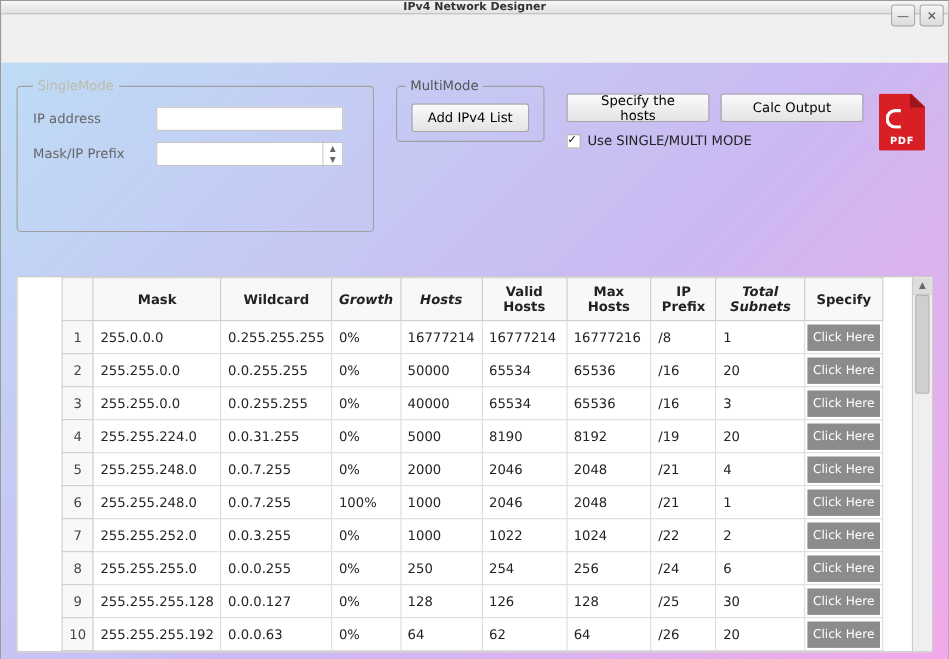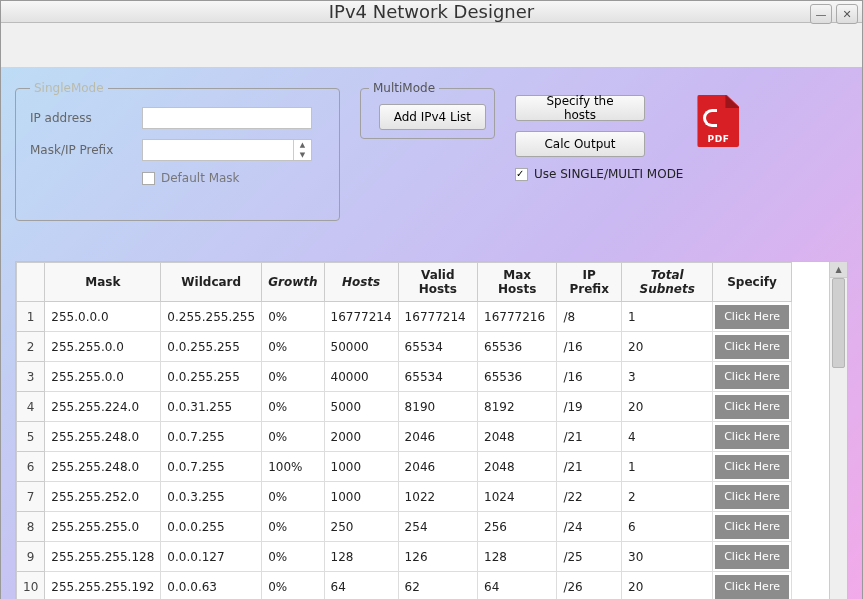--- a/index.html
+++ b/index.html
@@ -1,49 +1,49 @@
 <!DOCTYPE html>
 <html><head>
 <meta charset="utf-8">
 <style>
 * { box-sizing: border-box; margin: 0; padding: 0; font-family: "DejaVu Sans", Arial, sans-serif; }
 body { width: 863px; height: 599px; background: #f0f0f0; overflow: hidden; }
 .window { width: 863px; height: 599px; display: flex; flex-direction: column; border: 1px solid #999; }
 .titlebar { height: 27px; background: linear-gradient(#f7f7f7,#e2e2e2); display: flex; align-items: center; justify-content: center; position: relative; border-bottom: 1px solid #bbb; }
-.titlebar-title { font-weight: normal; font-size: 18px; color: #333; }
+.titlebar-title { font-weight: bold; font-size: 10px; color: #333; }
 .title-buttons { position: absolute; right: 4px; top: 3px; display: flex; gap: 4px; }
 .title-btn { width: 22px; height: 20px; background: linear-gradient(#f5f5f5,#ddd); border: 1px solid #aaa; border-radius: 3px; display: flex; align-items: center; justify-content: center; font-size: 11px; color: #555; cursor: pointer; }
 .client { flex: 1; background: linear-gradient(135deg,#bedcf5 0%, #cbb9f2 55%, #f3a9e9 100%); padding: 14px; display: flex; flex-direction: column; margin-top: 44px; }
 .top-row { display: flex; gap: 20px; align-items: flex-start; }
 fieldset { border: 1px solid #a0a0a0; border-radius: 4px; padding: 12px 14px 10px; background: transparent; }
 legend { font-size: 12px; color: #555; padding: 0 4px; }
 .fs-single { width: 325px; height: 140px; }
 .fs-single legend { color: #bba; }
 .fs-single .form-row { display: flex; align-items: center; gap: 12px; margin-bottom: 10px; }
 .fs-single .lbl { width: 100px; font-size: 12px; color: #666; }
 .input-text { width: 170px; height: 22px; border: 1px solid #c2c2c2; background: #fff; padding: 0 5px; font-size: 12px; }
 .select-wrap { width: 170px; height: 22px; border: 1px solid #c2c2c2; background: #fff; display: flex; align-items: center; position: relative; }
 .spinner-btn { position: absolute; right: 0; top: 0; width: 18px; height: 100%; display: flex; flex-direction: column; border-left: 1px solid #ccc; }
 .spinner-btn span { flex:1; display:flex; align-items:center; justify-content:center; font-size:7px; color:#666; }
 .chk-row { display:flex; align-items:center; gap:6px; margin-left:112px; margin-top:6px; }
 .chk { width:13px; height:13px; border:1px solid #aaa; background:#fff; }
 .chk.checked::after { content:"✓"; font-size:10px; display:block; line-height:10px; color:#000; }
-.fs-multi { width: 135px; height: 58px; display:flex; align-items:center; justify-content:flex-end; padding:8px; }
+.fs-multi { width: 135px; height: 58px; display:flex; align-items:center; justify-content:center; padding:8px; }
 .btn { height: 26px; padding: 0 14px; background: linear-gradient(#fafafa,#e4e4e4); border: 1px solid #a6a6a6; border-radius: 3px; font-size: 12px; cursor: pointer; display:inline-flex; align-items:center; justify-content:center; }
 .right-controls { display:flex; gap:14px; align-items:flex-start; padding-top:14px; }
-.right-btns { display:flex; flex-direction:column; gap:10px; }
+.right-btns { display:flex; flex-direction:row; gap:10px; }
 .right-btns .btn { width: 130px; }
 .pdf-icon { width:42px; height:52px; position:relative; }
 .pdf-body { position:absolute; inset:0; background:#d81f26; clip-path: polygon(0 0, 70% 0, 100% 23%, 100% 100%, 0 100%); border-radius:2px; }
 .pdf-fold { position:absolute; right:0; top:0; width:14px; height:13px; background:#9b151b; clip-path: polygon(0 0, 100% 100%, 0 100%); }
 .pdf-curl { position:absolute; left:6px; top:14px; width:14px; height:18px; border:3px solid #fff; border-right:none; border-radius:10px 0 0 10px; }
 .pdf-label { position:absolute; bottom:3px; width:100%; text-align:center; color:#fff; font-size:9px; font-weight:bold; letter-spacing:0.5px; }
 .use-mode { display:flex; align-items:center; gap:6px; font-size:12px; margin-top:10px; color:#222; }
 .table-area { margin-top:40px; flex:1; background:#fff; display:flex; border:1px solid #c4c4c4; overflow:hidden; }
-.table-scroll { flex:1; overflow:hidden; }
+.table-scroll { flex:1; overflow:hidden;padding-left:40px; }
 table { border-collapse: collapse; width: 100%; font-size: 12px; }
 th { background:#f8f8f8; border:1px solid #ccc; padding:5px 6px; font-weight:bold; color:#222; height:26px; }
 th.em { font-style: italic; font-weight:bold; }
 th.bold { font-weight:bold; }
 td { border:1px solid #ddd; padding:5px 6px; color:#222; height:30px; }
 td.rownum { background:#f8f8f8; text-align:center; width:26px; color:#444; border-color:#ccc; }
 td.btn-cell { padding:2px; }
 .cell-btn { width:100%; height:24px; background:#8c8c8c; color:#fff; border:none; font-size:11px; cursor:pointer; }
 .col-mask{width:110px}.col-wild{width:100px}.col-gr{width:60px}.col-hosts{width:74px}.col-vh{width:80px}.col-mh{width:80px}.col-pref{width:66px}.col-ts{width:94px}.col-res{width:80px}
 .blank-col{width:40px;background:#fff;border:none;}
@@ -73,24 +73,20 @@
         </div>
         <div class="form-row">
           <span class="lbl">Mask/IP Prefix</span>
           <div class="select-wrap">
             <div class="spinner-btn">
                 <span>▲</span>
                 <span>▼</span>
               </div>
           </div>
         </div>
-        <div class="chk-row">
-          <div class="chk"></div>
-          <span style="font-size:12px;color:#777">Default Mask</span>
-        </div>
       </fieldset>
 
       <fieldset class="fs-multi">
         <legend>MultiMode</legend>
         <button class="btn">Add IPv4 List</button>
       </fieldset>
 
       <div class="right-controls">
         <div>
           <div class="right-btns">

